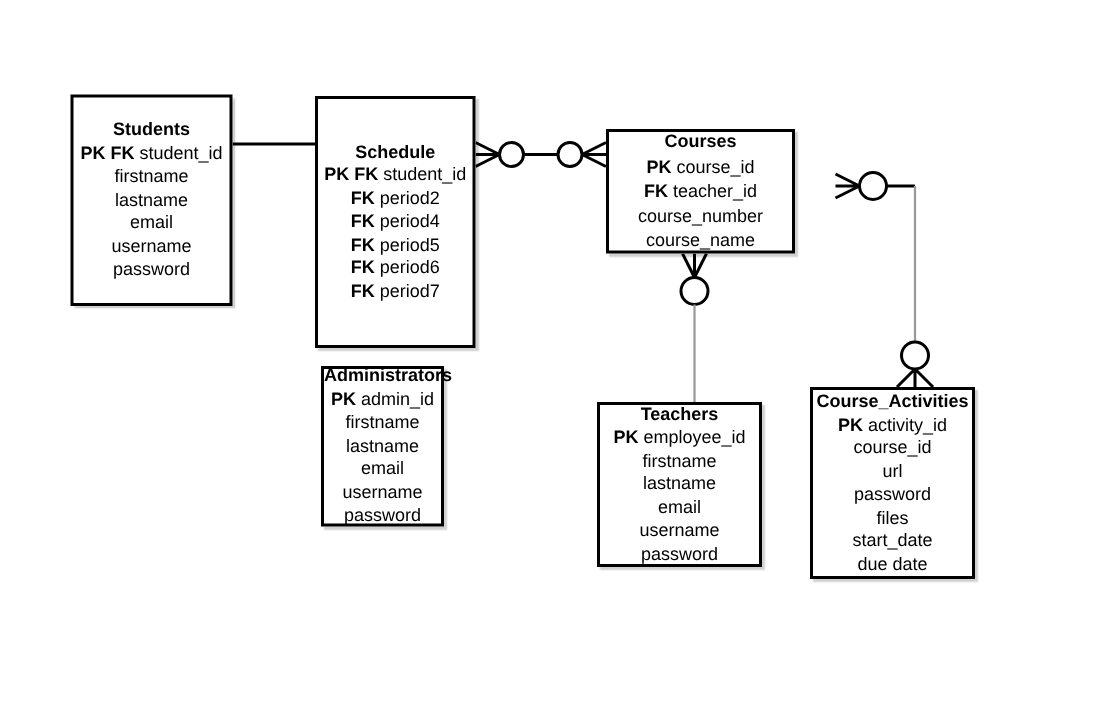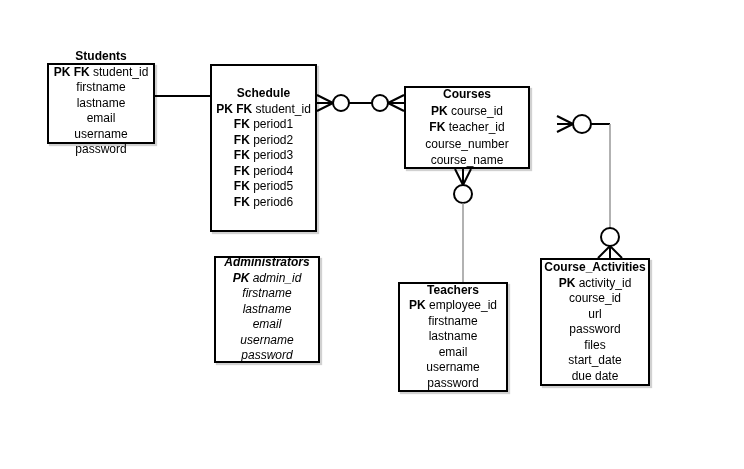--- a/index.html
+++ b/index.html
@@ -38,25 +38,25 @@
     font-size: 12px;
     line-height: 15.5px;
     white-space: nowrap;
   }
   .entity .title {
     font-weight: bold;
   }
   .entity .row b {
     font-weight: bold;
   }
-  #entity-students          { left: 47px;  top: 63px;  width: 108px; height: 81px; }
+  #entity-students          { left: 47px;  top: 63px;  width: 108px; height: 141px; }
   #entity-schedule          { left: 210px; top: 64px;  width: 107px; height: 168px; }
   #entity-courses           { left: 404px; top: 86px;  width: 126px; height: 83px;  line-height: 16.5px; }
-  #entity-administrators    { left: 214px; top: 256px; width: 106px; height: 107px; font-style: italic; }
-  #entity-teachers          { left: 398px; top: 282px; width: 110px; height: 110px; }
+  #entity-administrators    { left: 214px; top: 244px; width: 82px; height: 107px; }
+  #entity-teachers          { left: 398px; top: 268px; width: 110px; height: 110px; }
   #entity-course-activities { left: 540px; top: 258px; width: 110px; height: 128px; }
 </style>
 </head>
 <body>
 
 <div class="canvas">
 
   <svg class="wires" viewBox="0 0 744 469" xmlns="http://www.w3.org/2000/svg">
 
     <g>
@@ -96,26 +96,25 @@
         <div class="row"><span>email</span></div>
         <div class="row"><span>username</span></div>
         <div class="row"><span>password</span></div>
       </div>
   </div>
 
   <div class="entity" id="entity-schedule">
     <div class="title">Schedule</div>
     <div>
         <div class="row"><b>PK FK </b><span>student_id</span></div>
-        <div class="row"><b>FK </b><span>period1</span></div>
         <div class="row"><b>FK </b><span>period2</span></div>
-        <div class="row"><b>FK </b><span>period3</span></div>
         <div class="row"><b>FK </b><span>period4</span></div>
         <div class="row"><b>FK </b><span>period5</span></div>
         <div class="row"><b>FK </b><span>period6</span></div>
+        <div class="row"><b>FK </b><span>period7</span></div>
       </div>
   </div>
 
   <div class="entity" id="entity-courses">
     <div class="title">Courses</div>
     <div>
         <div class="row"><b>PK </b><span>course_id</span></div>
         <div class="row"><b>FK </b><span>teacher_id</span></div>
         <div class="row"><span>course_number</span></div>
         <div class="row"><span>course_name</span></div>

